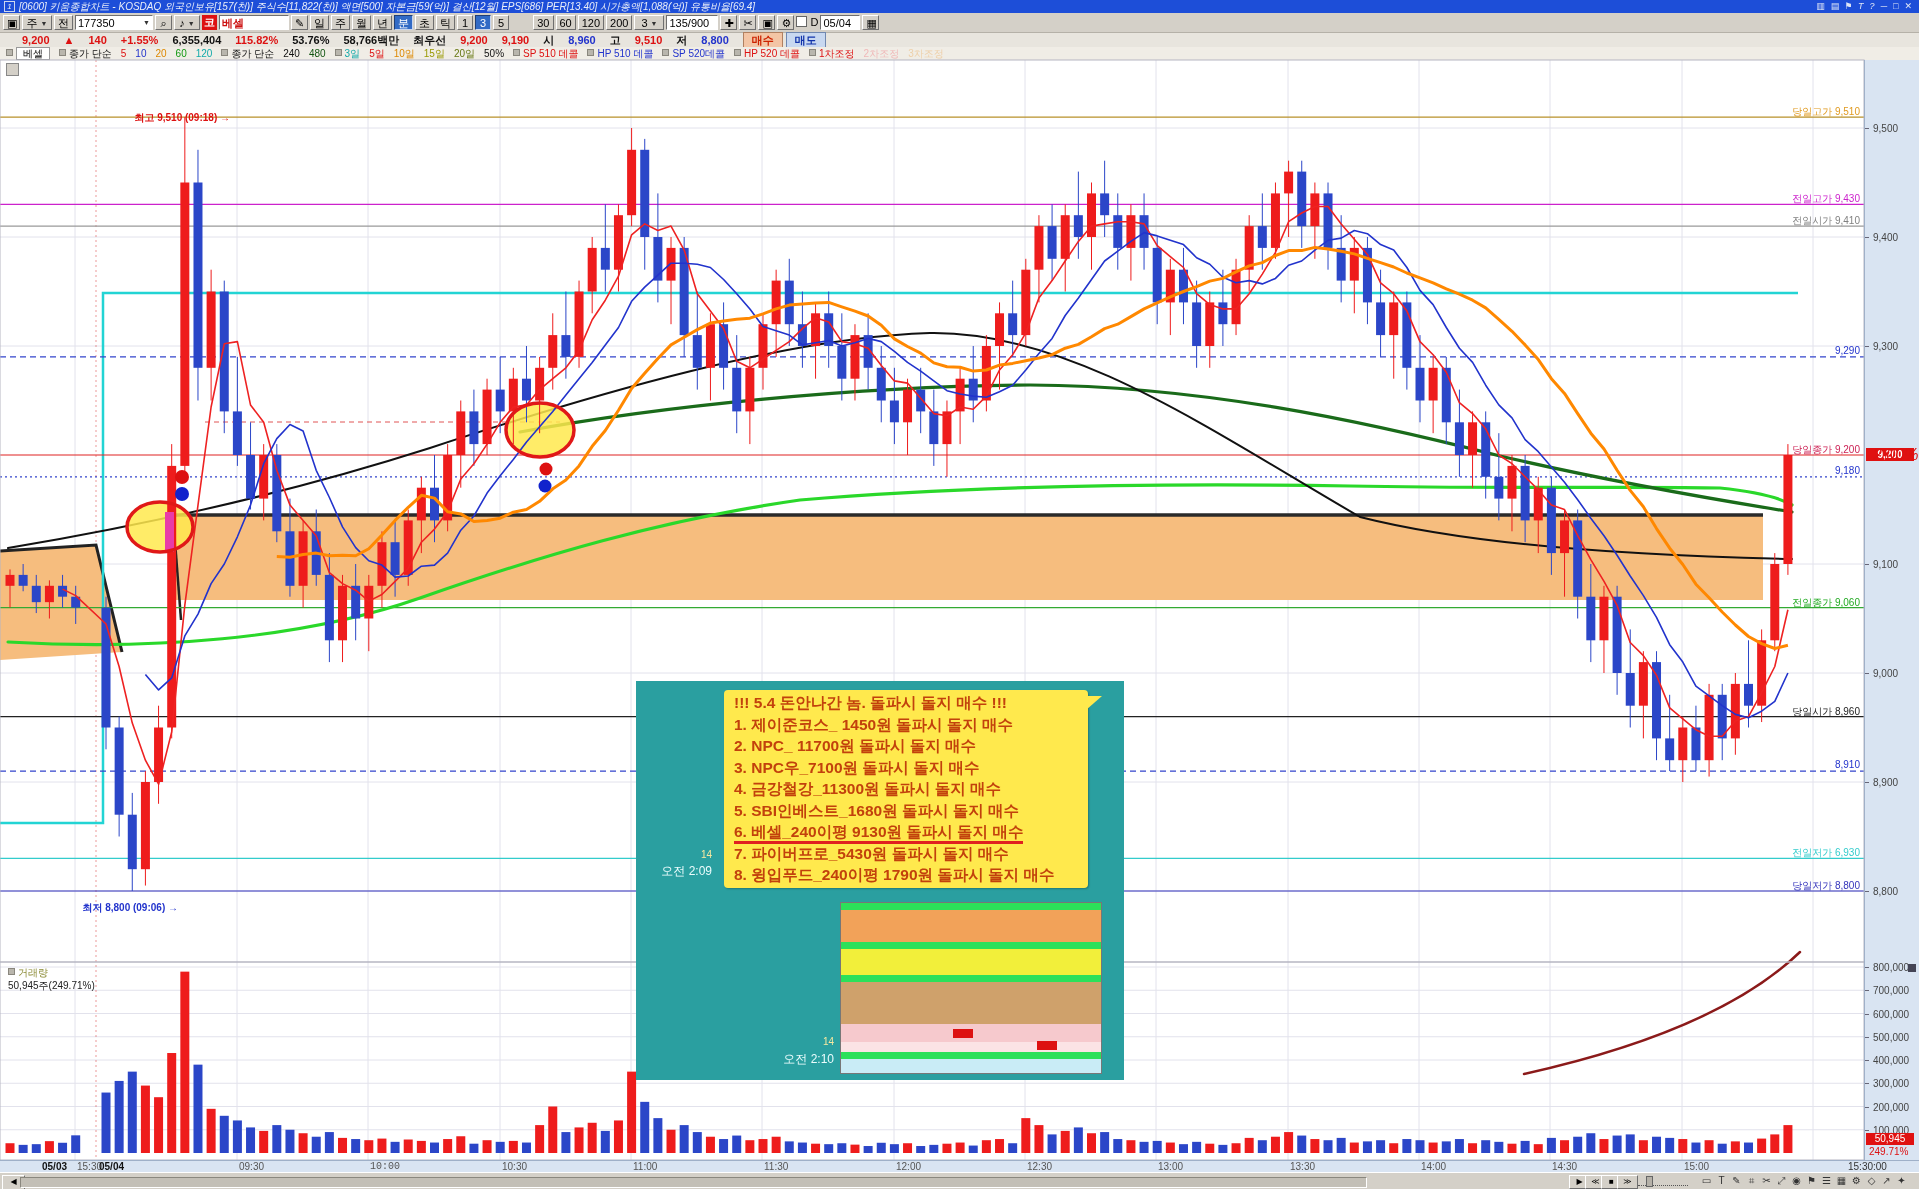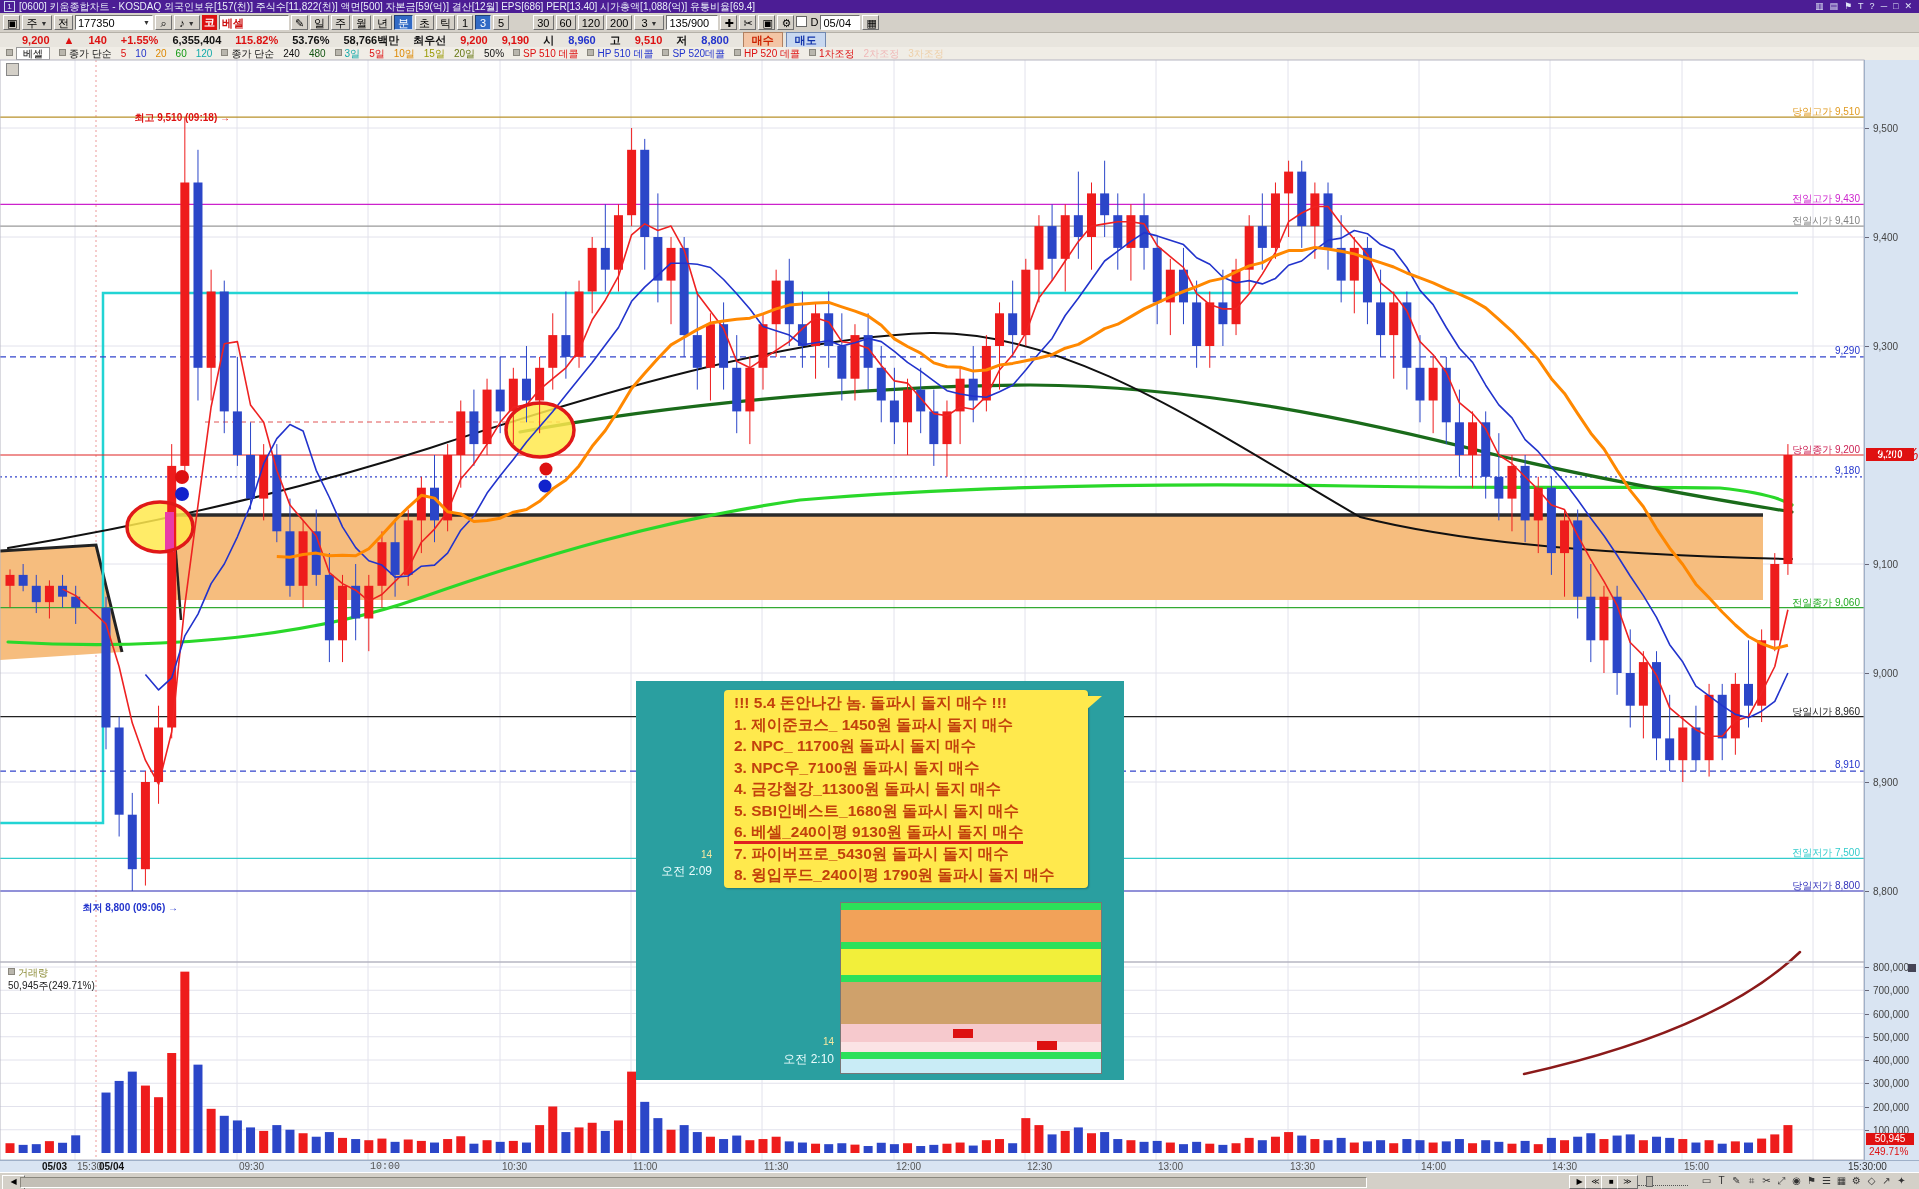--- a/index.html
+++ b/index.html
@@ -1,20 +1,20 @@
 <!DOCTYPE html>
 <html><head>
 <meta charset="utf-8">
 <style>
   html,body{margin:0;padding:0;background:#888;}
   #app{position:relative;width:1919px;height:1189px;background:#fff;overflow:hidden;
        font-family:"Liberation Sans","DejaVu Sans",sans-serif;font-size:11px;}
   .abs{position:absolute;}
-  #titlebar{left:0;top:0;width:1919px;height:13px;background:#4c1d95;color:#e9eef8;
-    font-size:10px;line-height:13px;white-space:nowrap;overflow:hidden;}
+  #titlebar{left:0;top:0;width:1919px;height:13px;background:#1d4ed8;color:#e9eef8;
+    font-size:10px;line-height:13px;white-space:nowrap;overflow:hidden;font-style:italic;}
   #titlebar .num{display:inline-block;border:1px solid #cdd6ee;margin:1px 4px 0 4px;width:9px;height:9px;
     line-height:9px;text-align:center;font-size:8px;vertical-align:top;}
   #titleicons{right:4px;top:0;height:13px;line-height:12px;color:#dfe6f6;font-size:9px;}
   #titleicons span{display:inline-block;padding:0 3px;}
   #toolbar{left:0;top:13px;width:1919px;height:20px;background:#d4d0c8;border-bottom:1px solid #b5b1a8;
     display:flex;align-items:center;padding-left:3px;box-sizing:border-box;}
   .tb{height:15px;line-height:14px;font-size:11px;margin-right:2px;box-sizing:border-box;}
   .btn3d{background:#d4d0c8;border:1px solid;border-color:#fff #6f6f6f #6f6f6f #fff;text-align:center;padding:0 3px;}
   .btnsel{background:#316ac5;color:#fff;border-color:#203f75 #c9d6ee #c9d6ee #203f75;}
   .sunk{background:#fff;border:1px solid;border-color:#6f6f6f #fff #fff #6f6f6f;padding:0 2px;}
@@ -617,21 +617,21 @@
       </svg>
       <div class="abs" style="left: 0px; top: -60px; width: 1919px; height: 1189px; pointer-events: none;">
         <div class="lvl" style="left: 1730px; top: 105.1px; color: rgb(224, 154, 32);">당일고가 9,510</div>
         <div class="lvl" style="left: 1730px; top: 192.3px; color: rgb(204, 34, 204);">전일고가 9,430</div>
         <div class="lvl" style="left: 1730px; top: 214.1px; color: rgb(128, 128, 128);">전일시가 9,410</div>
         <div class="lvl" style="left: 1730px; top: 344.9px; color: rgb(34, 51, 204);">9,290</div>
         <div class="lvl" style="left: 1730px; top: 464.8px; color: rgb(34, 51, 204);">9,180</div>
         <div class="lvl" style="left: 1730px; top: 595.6px; color: rgb(34, 170, 34);">전일종가 9,060</div>
         <div class="lvl" style="left: 1730px; top: 704.6px; color: rgb(34, 34, 34);">당일시가 8,960</div>
         <div class="lvl" style="left: 1730px; top: 759.1px; color: rgb(34, 51, 204);">8,910</div>
-        <div class="lvl" style="left: 1730px; top: 846.3px; color: rgb(51, 204, 204);">전일저가 7,500</div>
+        <div class="lvl" style="left: 1730px; top: 846.3px; color: rgb(51, 204, 204);">전일저가 6,930</div>
         <div class="lvl" style="left: 1730px; top: 879px; color: rgb(51, 51, 187);">당일저가 8,800</div>
         <div class="lvl" style="left: 1730px; top: 443px; color: rgb(204, 34, 85);">당일종가 9,200</div>
         <div style="position: absolute; left: 6px; top: 63px; width: 11px; height: 11px; background: rgb(212, 208, 200); border: 1px solid rgb(136, 136, 136);"></div>
         <div class="lvl" style="left: 100px; top: 111px; color: rgb(221, 17, 17); font-weight: bold;">최고 9,510 (09:18) →</div>
         <div class="lvl" style="left: 48px; top: 901px; color: rgb(34, 51, 204); font-weight: bold;">최저 8,800 (09:06) →</div>
         <div class="lvl" style="left: 1866px; top: 61px; color: rgb(221, 34, 34); text-align: left;">LC:4.55</div>
         <div class="lvl" style="left: 1866px; top: 72px; color: rgb(34, 68, 204); text-align: left;">HC:-3.26</div>
         <div style="position: absolute; left: 8px; top: 966px; color: rgb(138, 138, 51); font-size: 10px;"><span class="sq"></span>거래량</div>
         <div style="position: absolute; left: 8px; top: 979px; color: rgb(34, 34, 34); font-size: 10px;">50,945주(249.71%)</div>
       </div>

